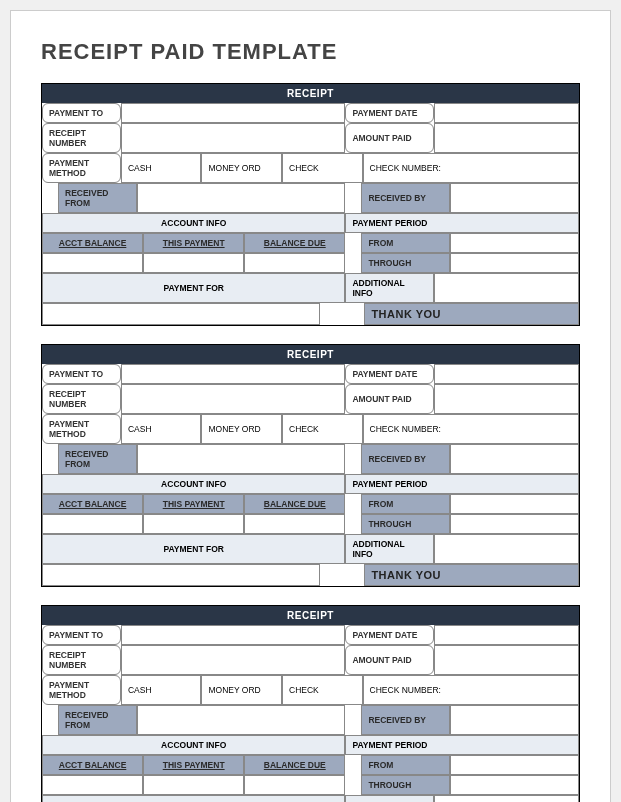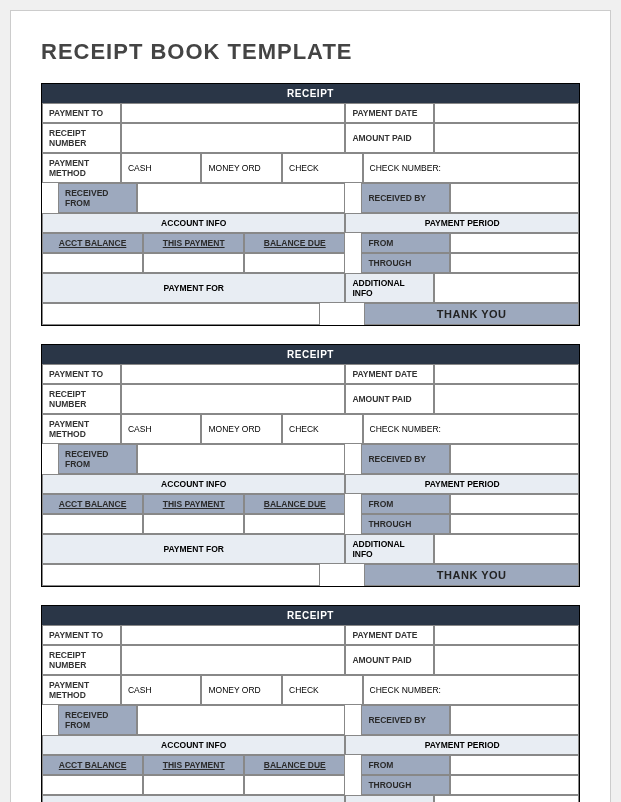--- a/index.html
+++ b/index.html
@@ -39,21 +39,21 @@
     letter-spacing: 0.5px;
   }
   .row { display: flex; }
   .cell {
     border: 0.5px solid #888;
     padding: 4px 6px;
     display: flex;
     align-items: center;
     min-height: 18px;
   }
-  .label { font-weight: bold; color: #333; }
+  .label { font-weight: bold; color: #333; border-radius: 6px; }
   .light-header {
     background: #e8edf3;
     justify-content: center;
     font-weight: bold;
   }
   .blue-header {
     background: #9da9be;
     justify-content: center;
     font-weight: bold;
     color: #2a2a2a;
@@ -62,33 +62,33 @@
   .thank-you {
     background: #9da9be;
     justify-content: center;
     font-weight: bold;
     font-size: 11px;
     color: #222;
     letter-spacing: 0.5px;
     margin-left: 44px;
   }
   .half-left { width: 56.5%; display: flex; }
-  .half-right { width: 43.5%; display: flex; }
+  .half-right { width: 43.5%; display: flex; justify-content: space-between; }
   .c-lbl { width: 26%; }
   .c-val { flex: 1; }
   .c-pm-lbl { width: 26%; }
   .c-acct { width: 33.33%; text-decoration: underline; }
   .c-rlbl { width: 38%; }
   .c-rval { flex: 1; }
 </style>
 </head>
 <body>
 
 <div class="page">
-  <div class="page-title">RECEIPT BOOK TEMPLATE</div>
+  <div class="page-title">RECEIPT PAID TEMPLATE</div>
 
   <div class="receipt">
     <div class="receipt-header">RECEIPT</div>
     <div class="row">
       <div class="half-left">
         <div class="cell label c-lbl">PAYMENT TO</div>
         <div class="cell c-val"></div>
       </div>
       <div class="half-right">
         <div class="cell label c-rlbl">PAYMENT DATE</div>

